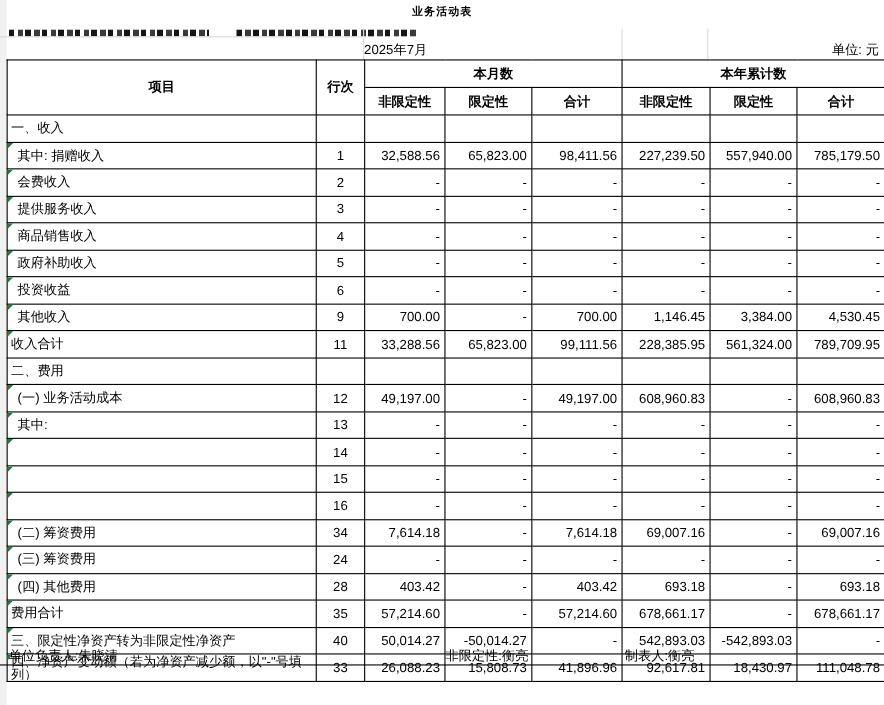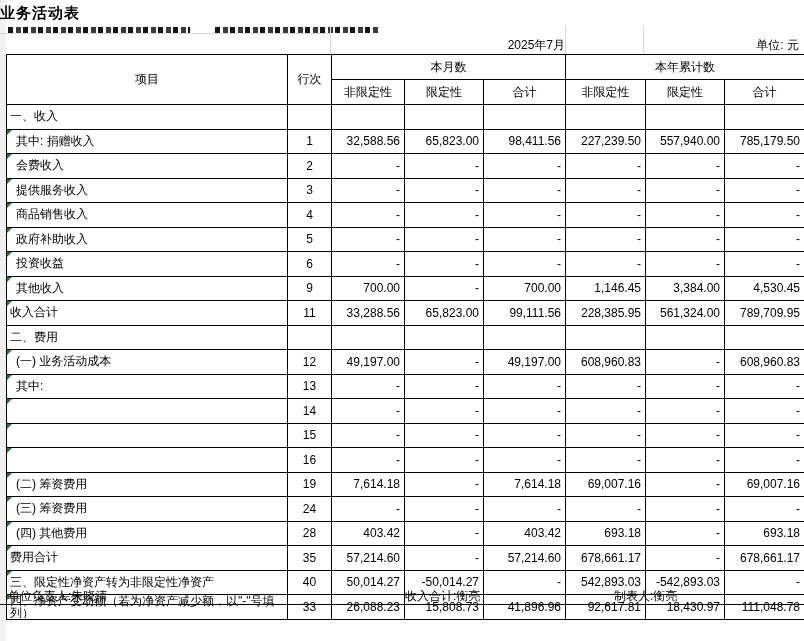--- a/index.html
+++ b/index.html
@@ -3,51 +3,51 @@
 <meta charset="utf-8">
 <style>
   * { margin:0; padding:0; box-sizing:border-box; }
   html,body { background:#fff; }
   body { font-family:"Liberation Sans","DejaVu Sans",sans-serif; color:#000; }
   #screen {
     position:relative; width:804px; height:641px; background:#fff;
     overflow:hidden; font-size:12px;
   }
   .left-strip { position:absolute; left:0; top:0; width:6px; height:641px; background:#f1f1f1; }
-  .title { position:absolute; left:0; top:4px; width:804px; text-align:left;
-           font-size:15px; font-weight:bold; letter-spacing:1px; }
+  .title { position:absolute; left:0; top:4px; width:804px; text-align:center;
+           font-size:10px; font-weight:bold; letter-spacing:1px; }
   .redacted-line { position:absolute; top:27px; height:6px;
     background:repeating-linear-gradient(90deg,#151515 0 5px,transparent 5px 8px,#3a3a3a 8px 13px,transparent 13px 15px); }
   .seg1 { left:8px; width:182px; }
   .seg2 { left:215px; width:165px; }
   .vlight { position:absolute; top:26px; height:28px; width:1px; background:#d9d9d9; }
   .hlight { position:absolute; left:0; top:33px; width:330px; height:1px; background:#d9d9d9; }
   .info-unit { position:absolute; left:8px; top:37px; }
-  .info-period { position:absolute; left:331px; top:37px; width:234px; text-align:right; }
+  .info-period { position:absolute; left:331px; top:37px; width:234px; text-align:left; }
   .info-currency { position:absolute; right:5px; top:37px; text-align:left; }
 
   table.report { position:absolute; left:6px; top:54px; width:798px;
     border-collapse:collapse; table-layout:fixed; font-size:12px; }
   table.report th, table.report td { border:1px solid #000; overflow:hidden; }
-  table.report thead th { font-weight:normal; height:25px; }
+  table.report thead th { font-weight:bold; height:25px; }
   table.report tbody tr { height:24.5px; }
   td.c-item { position:relative; text-align:left; padding-left:3px; }
   td.c-item.indent { padding-left:9px; }
   td.c-item .cellwrap { display:block; max-height:23px; line-height:12px; overflow:hidden; }
   td.c-item .oneline { line-height:23px; white-space:nowrap; }
   td.c-line { text-align:center; }
   td.c-num { text-align:right; padding-right:4px; white-space:nowrap; }
   .flag { position:absolute; top:0; left:0; width:0; height:0;
     border-top:5px solid #1f7a3c; border-right:5px solid transparent; }
 
   .footer-band { position:absolute; left:0; top:584px; width:804px; height:21px;
     border-bottom:1px solid #000; }
   .footer-unit { position:absolute; left:8px; top:4px; }
   .footer-finance { position:absolute; left:405px; top:4px; }
-  .footer-preparer { position:absolute; left:568px; top:4px;margin-left:46px; }
+  .footer-preparer { position:absolute; left:568px; top:4px; }
 </style>
 </head>
 <body>
 
 <div id="screen">
   <div class="left-strip"></div>
 
   <div class="title">业务活动表</div>
 
   <div class="redacted-line seg1"></div>
@@ -234,21 +234,21 @@
           <td class="c-line">16</td>
           <td class="c-num">-</td>
           <td class="c-num">-</td>
           <td class="c-num">-</td>
           <td class="c-num">-</td>
           <td class="c-num">-</td>
           <td class="c-num">-</td>
         </tr>
         <tr>
           <td class="c-item indent"><span class="flag"></span><span class="oneline">(二) 筹资费用</span></td>
-          <td class="c-line">19</td>
+          <td class="c-line">34</td>
           <td class="c-num">7,614.18</td>
           <td class="c-num">-</td>
           <td class="c-num">7,614.18</td>
           <td class="c-num">69,007.16</td>
           <td class="c-num">-</td>
           <td class="c-num">69,007.16</td>
         </tr>
         <tr>
           <td class="c-item indent"><span class="flag"></span><span class="oneline">(三) 筹资费用</span></td>
           <td class="c-line">24</td>
@@ -300,16 +300,16 @@
           <td class="c-num">41,896.96</td>
           <td class="c-num">92,617.81</td>
           <td class="c-num">18,430.97</td>
           <td class="c-num">111,048.78</td>
         </tr>
       </tbody>
   </table>
 
   <div class="footer-band">
     <div class="footer-unit">单位负责人:朱晓清</div>
-    <div class="footer-finance">收入合计:衡亮</div>
+    <div class="footer-finance">非限定性:衡亮</div>
     <div class="footer-preparer">制表人:衡亮</div>
   </div>
 </div>
 
 </body></html>

